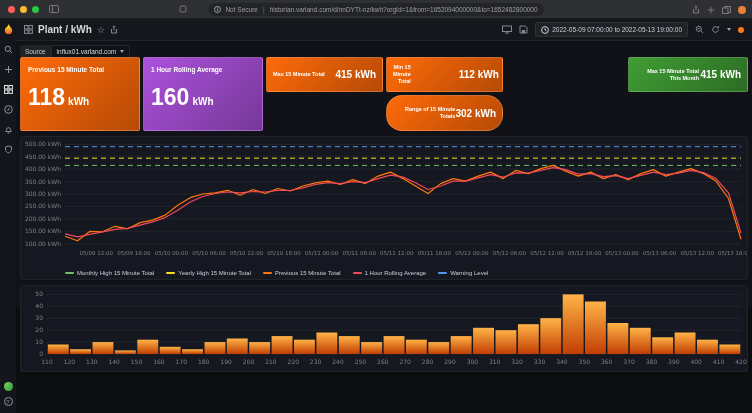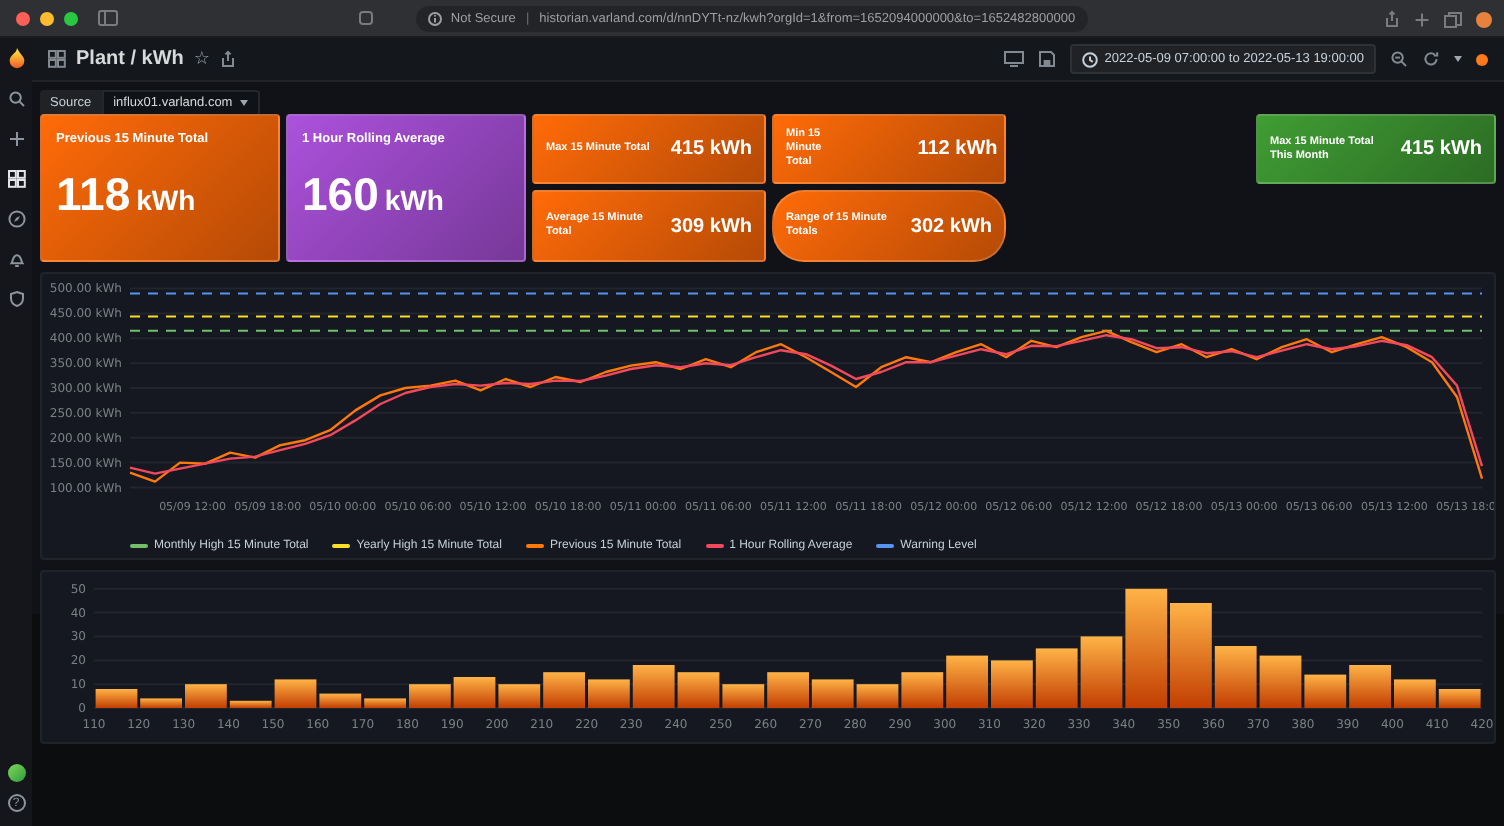--- a/index.html
+++ b/index.html
@@ -49,22 +49,22 @@
   .src-value{background:#0f1216;border:1px solid #24272c;color:#d8d9da;font-size:6.5px;
     display:flex;align-items:center;gap:4px;padding:0 5px;border-radius:0 2px 2px 0;}
 
   
   .stat{position:absolute;border-radius:2px;color:#fff;overflow:hidden;
     border:1px solid rgba(255,255,255,0.18);}
   .stat.big{padding:8px 7px;}
   .stat .t{font-size:6.5px;font-weight:600;line-height:1.25;}
   .big .val{display:flex;align-items:baseline;gap:3px;margin-top:12px;}
   .big .v{font-size:23px;font-weight:700;line-height:1;}
-  .big .u{font-size:14px;font-weight:700;}
-  .stat.small{display:flex;align-items:center;justify-content:space-between;padding:4px 6px;}
+  .big .u{font-size:10px;font-weight:700;}
+  .stat.small{display:flex;align-items:center;justify-content:space-between;padding:4px 6px;text-align:right;}
   .small .t{font-size:5.5px;max-width:64px;}
   .small .v{font-size:10px;font-weight:700;white-space:nowrap;}
   .p-prev{left:20px;top:57px;width:120px;height:74px;}
   .p-roll{left:143px;top:57px;width:120px;height:74px;}
   .p-max{left:266px;top:57px;width:117px;height:35px;}
   .p-min{left:386px;top:57px;width:117px;height:35px;}
   .p-avg{left:266px;top:95px;width:117px;height:36px;}
   .p-range{left:386px;top:95px;width:117px;height:36px;border-radius:16px;}
   .p-month{left:628px;top:57px;width:120px;height:35px;}
   .p-year{left:628px;top:95px;width:120px;height:36px;}
@@ -266,24 +266,20 @@
         <span class="u">kWh</span>
       </div>
   </div>
   <div class="stat small p-max" style="background: linear-gradient(135deg, rgb(255, 107, 8) 0%, rgb(181, 74, 6) 100%);">
     <span class="t">Max 15 Minute Total</span>
     <span class="v">415 kWh</span>
   </div>
   <div class="stat small p-min" style="background: linear-gradient(135deg, rgb(255, 107, 8) 0%, rgb(181, 74, 6) 100%); gap: 48px;">
     <span class="t">Min 15 Minute Total</span>
     <span class="v">112 kWh</span>
-  </div>
-  <div class="stat small p-avg" style="background: linear-gradient(135deg, rgb(255, 107, 8) 0%, rgb(181, 74, 6) 100%);">
-    <span class="t">Average 15 Minute Total</span>
-    <span class="v">309 kWh</span>
   </div>
   <div class="stat small p-range" style="background: linear-gradient(135deg, rgb(255, 107, 8) 0%, rgb(181, 74, 6) 100%);">
     <span class="t">Range of 15 Minute Totals</span>
     <span class="v">302 kWh</span>
   </div>
   <div class="stat small p-month" style="background: linear-gradient(135deg, rgb(64, 157, 52) 0%, rgb(44, 108, 36) 100%);">
     <span class="t">Max 15 Minute Total This Month</span>
     <span class="v">415 kWh</span>
   </div>
 

